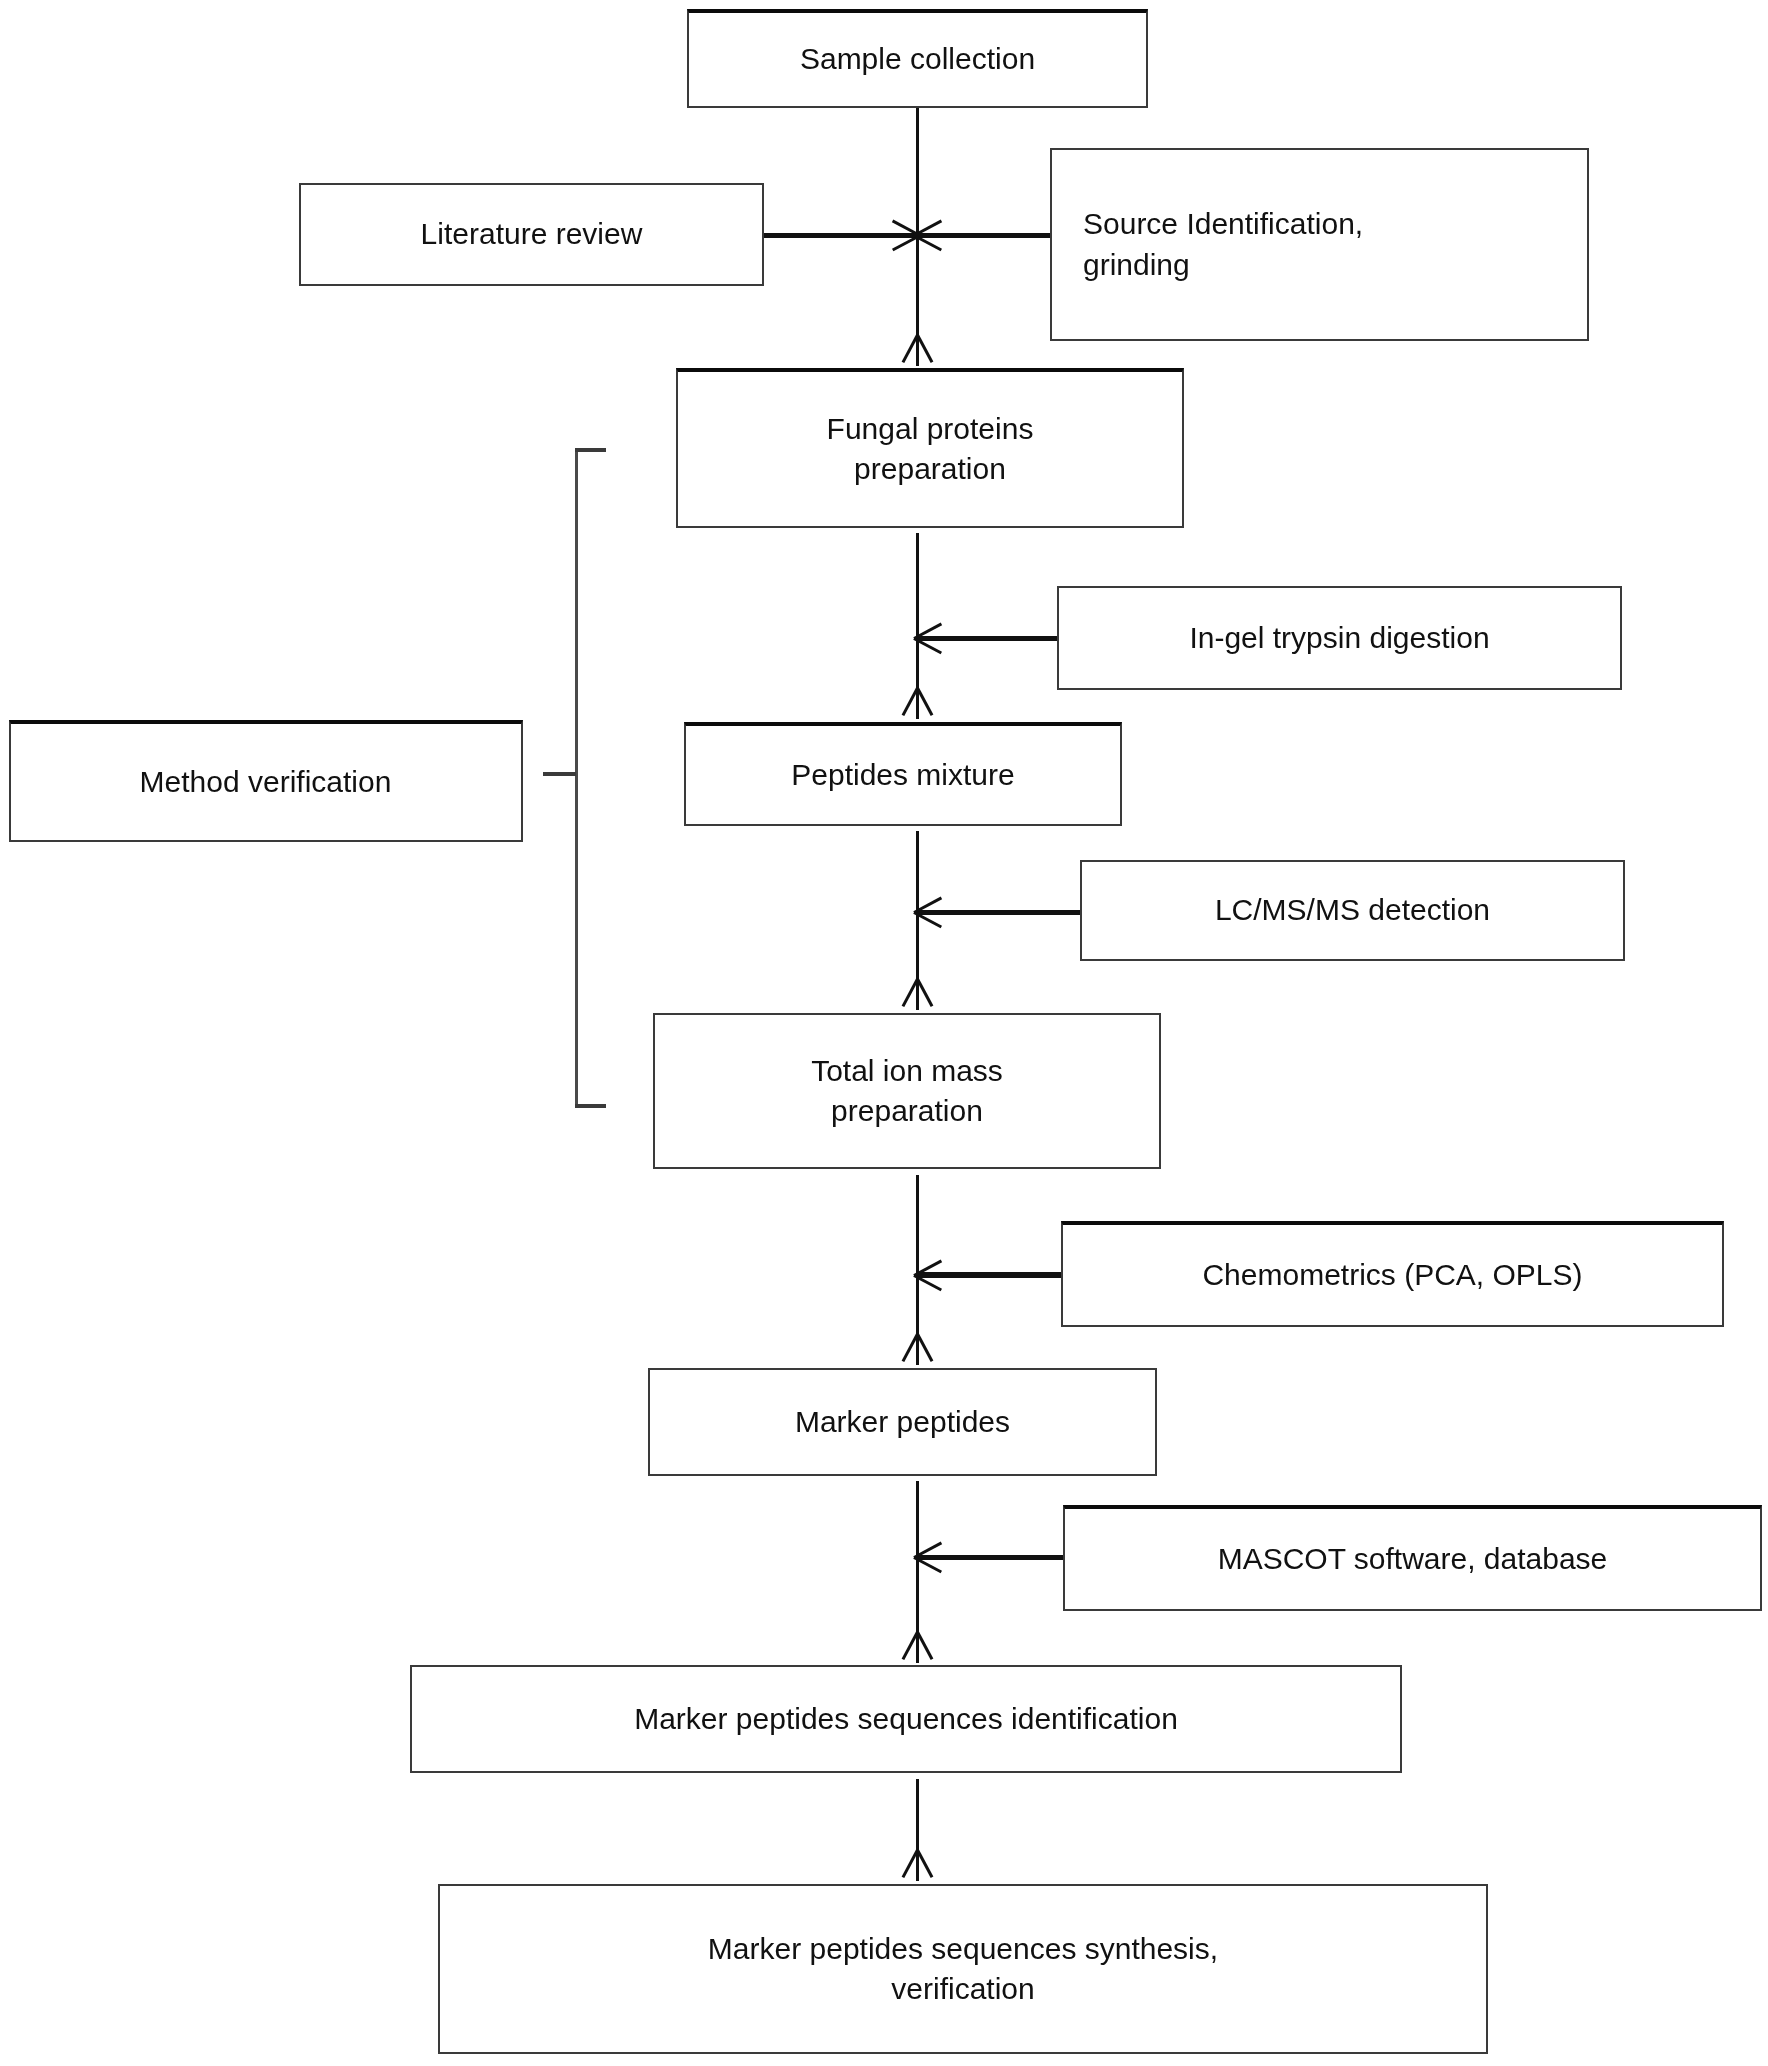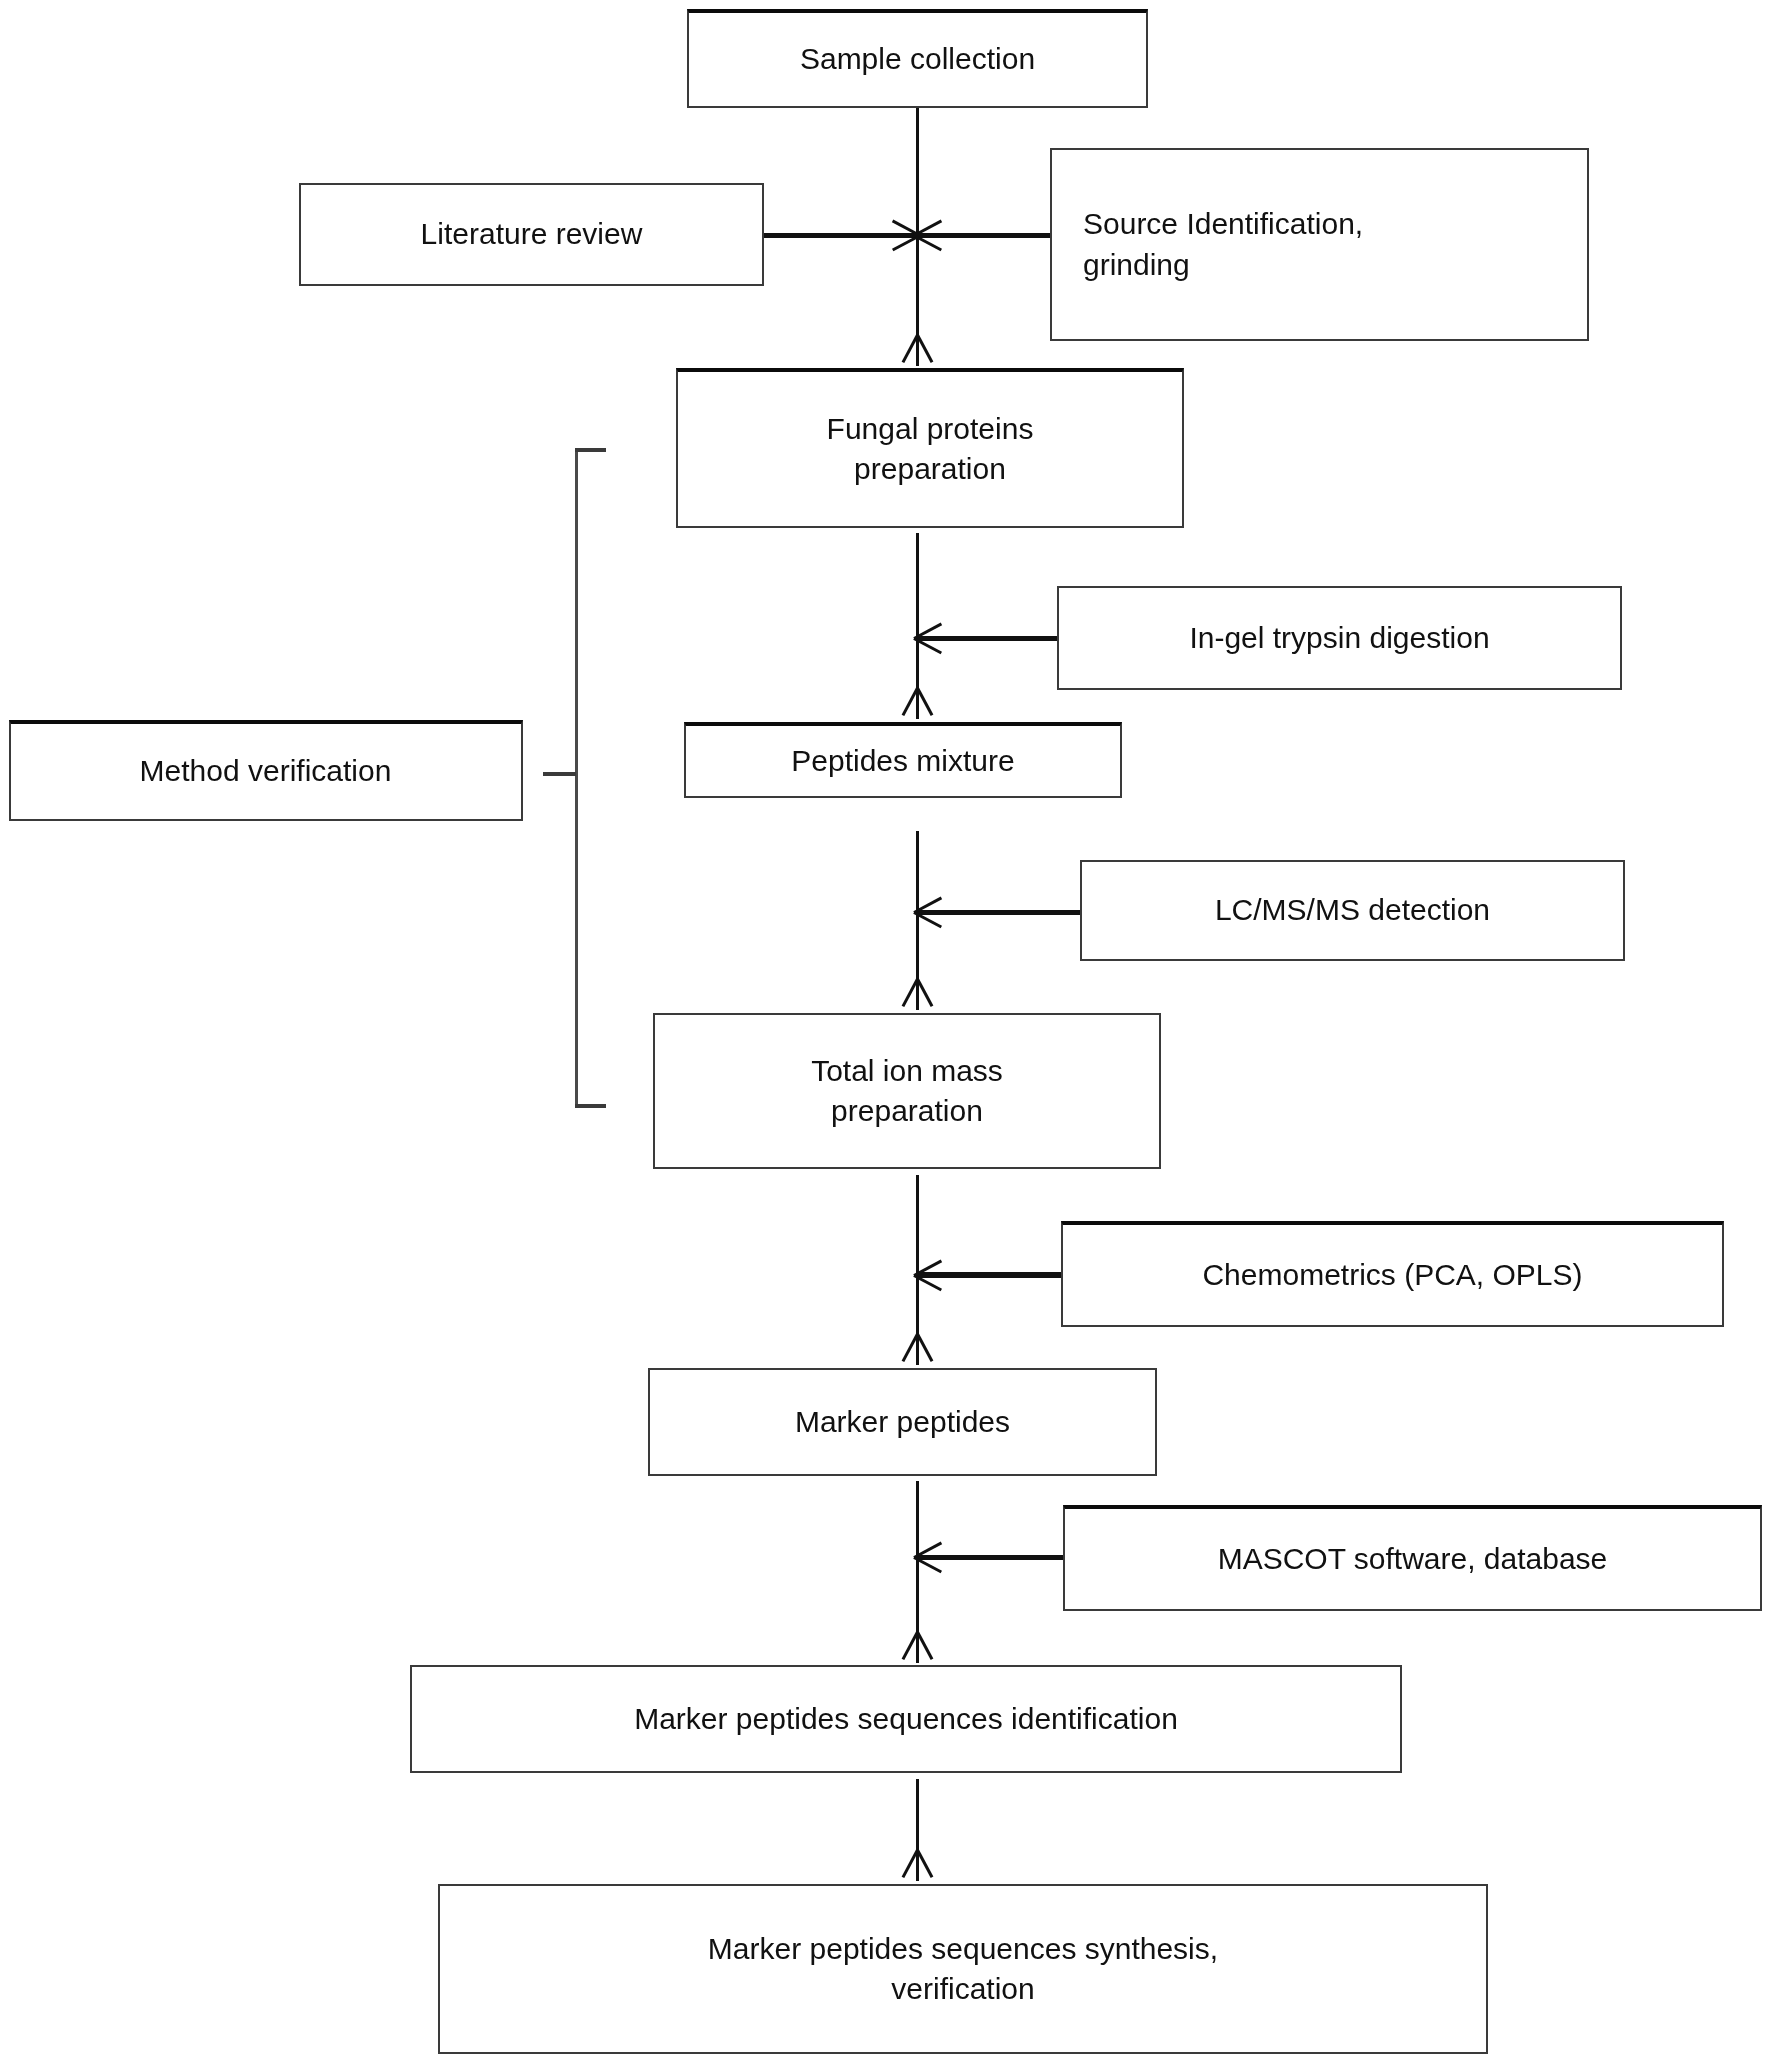--- a/index.html
+++ b/index.html
@@ -154,21 +154,21 @@
     <span class="txt">
       <span>Fungal proteins</span><br>
       <span>preparation</span>
     </span>
   </div>
 
   <div class="node" style="left:1057px; top:586px; width:565px; height:104px;">
     <span class="txt">In-gel trypsin digestion</span>
   </div>
 
-  <div class="node shadow-strong" style="left:684px; top:722px; width:438px; height:76px;">
+  <div class="node shadow-strong" style="left:684px; top:722px; width:438px; height:104px;">
     <span class="txt">Peptides mixture</span>
   </div>
 
   <div class="node" style="left:1080px; top:860px; width:545px; height:101px;">
     <span class="txt">LC/MS/MS detection</span>
   </div>
 
   <div class="node" style="left:653px; top:1013px; width:508px; height:156px;">
     <span class="txt">
       <span>Total ion mass</span><br>
@@ -192,21 +192,21 @@
     <span class="txt">Marker peptides sequences identification</span>
   </div>
 
   <div class="node" style="left:410px; top:1884px; width:1050px; height:170px;margin-left:28px;">
     <span class="txt">
       <span>Marker peptides sequences synthesis,</span><br>
       <span>verification</span>
     </span>
   </div>
 
-  <div class="node shadow-strong" style="left:8.5px; top:720px; width:514px; height:101px;">
+  <div class="node shadow-strong" style="left:8.5px; top:720px; width:514px; height:122px;">
     <span class="txt">Method verification</span>
   </div>
 
   <div class="vline" style="left:916px; top:108px; height:258px;"></div>
   <div class="arrow-down" style="left:917px; top:366px;"></div>
 
   <div class="hline thick" style="left:764px; top:233px; width:153px;"></div>
   <div class="arrow-right" style="left:920px; top:235px;"></div>
 
   <div class="hline thick" style="left:916px; top:233px; width:134px;"></div>

